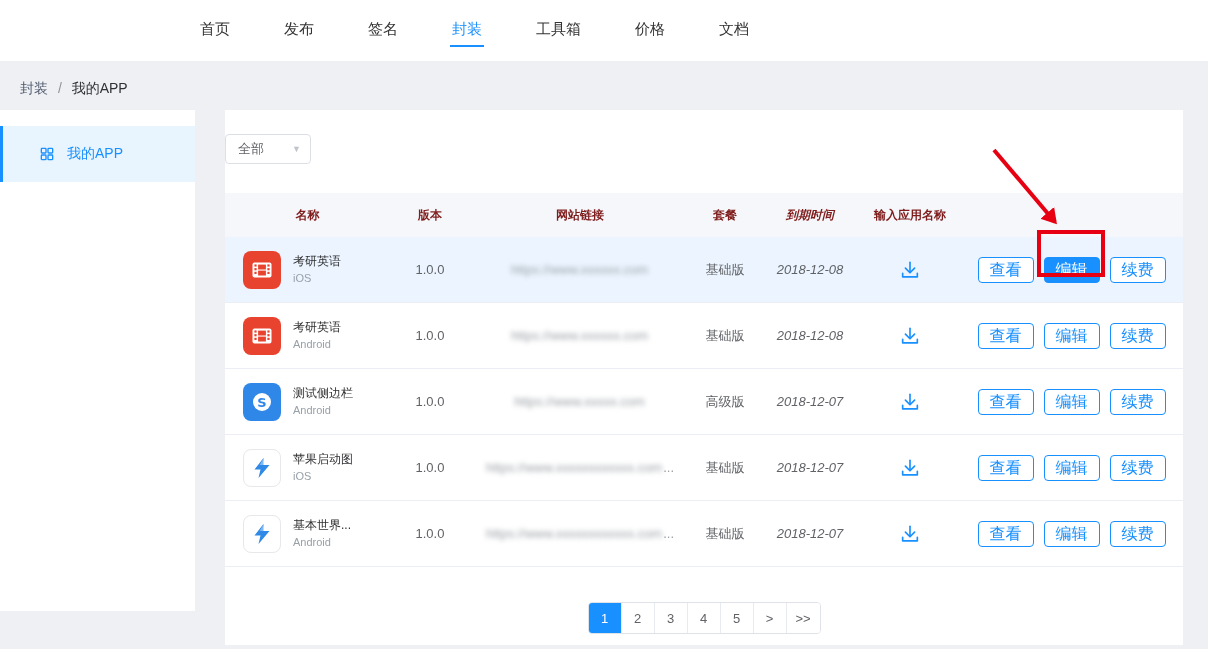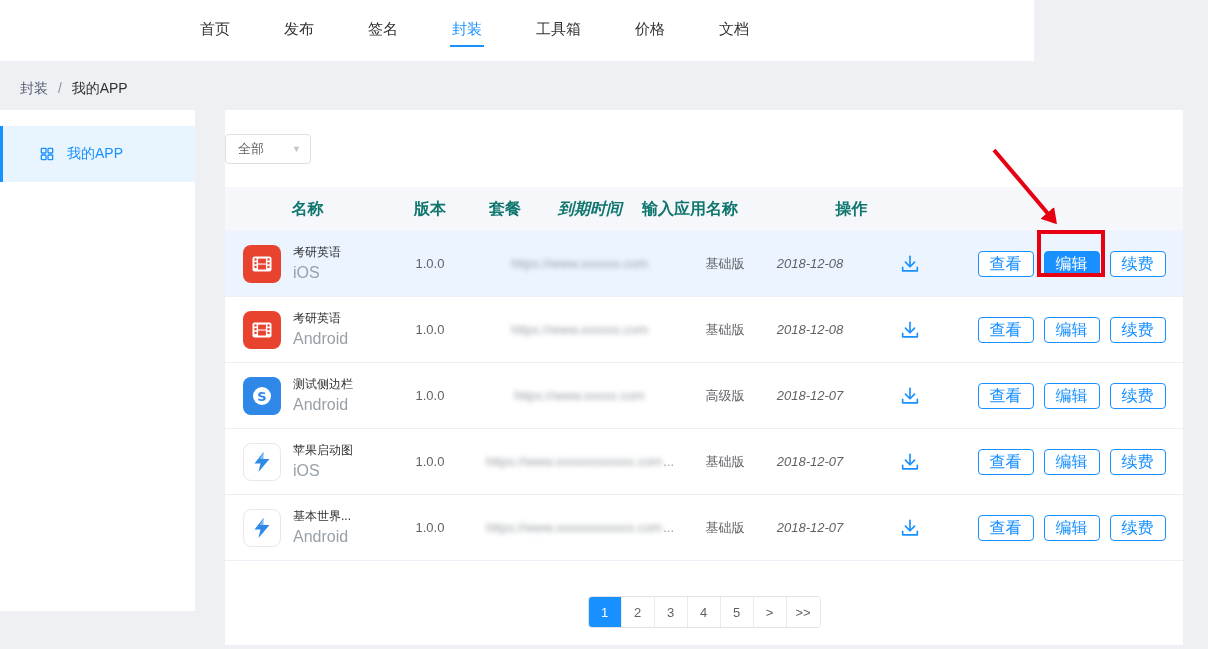--- a/index.html
+++ b/index.html
@@ -5,21 +5,21 @@
   * { margin:0; padding:0; box-sizing:border-box; }
   html,body { width:1208px; height:649px; }
   body {
     position:relative; overflow:hidden;
     background:#eef0f3;
     font-family:"Liberation Sans","DejaVu Sans",sans-serif;
     color:#303133;
   }
   
   .topnav {
-    position:absolute; top:0; left:0; width:1034px; height:62px;
+    position:absolute; top:0; left:0; width:1208px; height:62px;
     background:#fff; border-bottom:1px solid #edeff2;
     display:flex; align-items:center; padding-left:198px;
   }
   .nav-item {
     display:inline-block; margin-right:50px; font-size:15px; color:#333;
     text-decoration:none; cursor:pointer; padding:5px 2px 6px 2px;
     border-bottom:2px solid transparent;
   }
   .nav-item.active { color:#1890ff; border-bottom-color:#1890ff; }
   
@@ -37,39 +37,39 @@
     border-left:3px solid transparent;
   }
   .side-item.active { background:#e8f4fe; border-left-color:#1890ff; color:#1890ff; }
   .side-icon { display:inline-flex; width:17px; height:17px; }
   
   .main {
     position:absolute; left:225px; top:110px; width:958px; height:535px;
     background:#fff; padding-top:24px;
   }
   
-  .toolbar { display:flex; gap:12px; align-items:center; height:30px; margin-bottom:23px; }
+  .toolbar { display:flex; gap:12px; align-items:center; height:30px; margin-bottom:29px; }
   .filter-select {
     width:86px; height:30px; border:1px solid #dcdfe6; border-radius:4px;
     display:flex; align-items:center; justify-content:space-between;
     padding:0 9px 0 12px; font-size:13px; color:#606266; cursor:pointer; background:#fff;
   }
   .caret { font-size:9px; color:#c0c4cc; }
   .search-box { position:relative; width:173px; height:30px; }
   .search-input {
     width:100%; height:100%; border:1px solid #dcdfe6; border-radius:4px;
     padding:0 30px 0 12px; font-size:13px; color:#606266; outline:none;
     font-family:inherit; background:#fff;
   }
   .search-input::placeholder { color:#c0c4cc; }
   .search-icon { position:absolute; right:9px; top:7px; display:inline-flex; cursor:pointer; }
   
   .thead {
     display:flex; height:44px; background:#f5f7fa; align-items:center;
-    font-size:16px; font-weight:700; color:#0f766e;
+    font-size:12px; font-weight:700; color:#7f1d1d;
   }
   .hc, .cell { display:flex; align-items:center; justify-content:center; }
   .c-name    { width:165px; }
   .c-version { width:80px;  }
   .c-url     { width:220px; }
   .c-plan    { width:70px;  }
   .c-expire  { width:100px;font-style:italic; }
   .c-download{ width:100px; }
   .c-actions { width:223px; }
   .trow {
@@ -80,21 +80,21 @@
   .cell.c-name { justify-content:flex-start; padding-left:18px; }
   .app-icon {
     width:38px; height:38px; border-radius:8px; flex:0 0 38px;
     display:flex; align-items:center; justify-content:center; margin-right:12px;
   }
   .tile-film    { background:#e8432f; }
   .tile-compass { background:#2f87e8; }
   .tile-bolt    { background:#fff; border:1px solid #e6e8eb; }
   .name-text { display:flex; flex-direction:column; line-height:1.35; }
   .app-name { font-size:12px; color:#303133; }
-  .app-platform { font-size:16px; color:#98a0a8; margin-top:2px; }
+  .app-platform { font-size:11px; color:#98a0a8; margin-top:2px; }
   .url-blur { color:#9aa0a6; filter:blur(2.6px); user-select:none; white-space:nowrap; }
   .url-suffix { color:#9aa0a6; margin-left:1px; }
   .dl-icon { display:inline-flex; cursor:pointer; }
   .btn {
     height:26px; padding:0 11px; margin:0 5px; background:#fff;
     border:1px solid #1890ff; color:#1890ff; border-radius:4px;
     font-size:16px; cursor:pointer; font-family:inherit; line-height:24px;
   }
   .btn.filled { background:#1890ff; color:#fff; }
   
@@ -144,24 +144,24 @@
     <div class="filter-select">
       <span>全部</span>
       <span class="caret">▼</span>
     </div>
   </div>
 
   <div class="table">
     <div class="thead" id="thead">
         <div class="hc c-name">名称</div>
         <div class="hc c-version">版本</div>
+        <div class="hc c-url">网站链接</div>
         <div class="hc c-plan">套餐</div>
         <div class="hc c-expire">到期时间</div>
         <div class="hc c-download">输入应用名称</div>
-        <div class="hc c-actions">操作</div>
       </div>
     <div class="tbody" id="tbody">
         <div class="trow highlight">
     <div class="cell c-name">
       <span class="app-icon tile-film">
               <svg width="24" height="24" viewBox="0 0 24 24">
                 <rect x="2.5" y="4.5" width="19" height="15" rx="2" fill="#ffffff"></rect>
                 <g fill="#e8432f">
                   <rect x="4.4" y="6.4" width="2.2" height="2.2"></rect>
                   <rect x="4.4" y="10.1" width="2.2" height="2.2"></rect>

